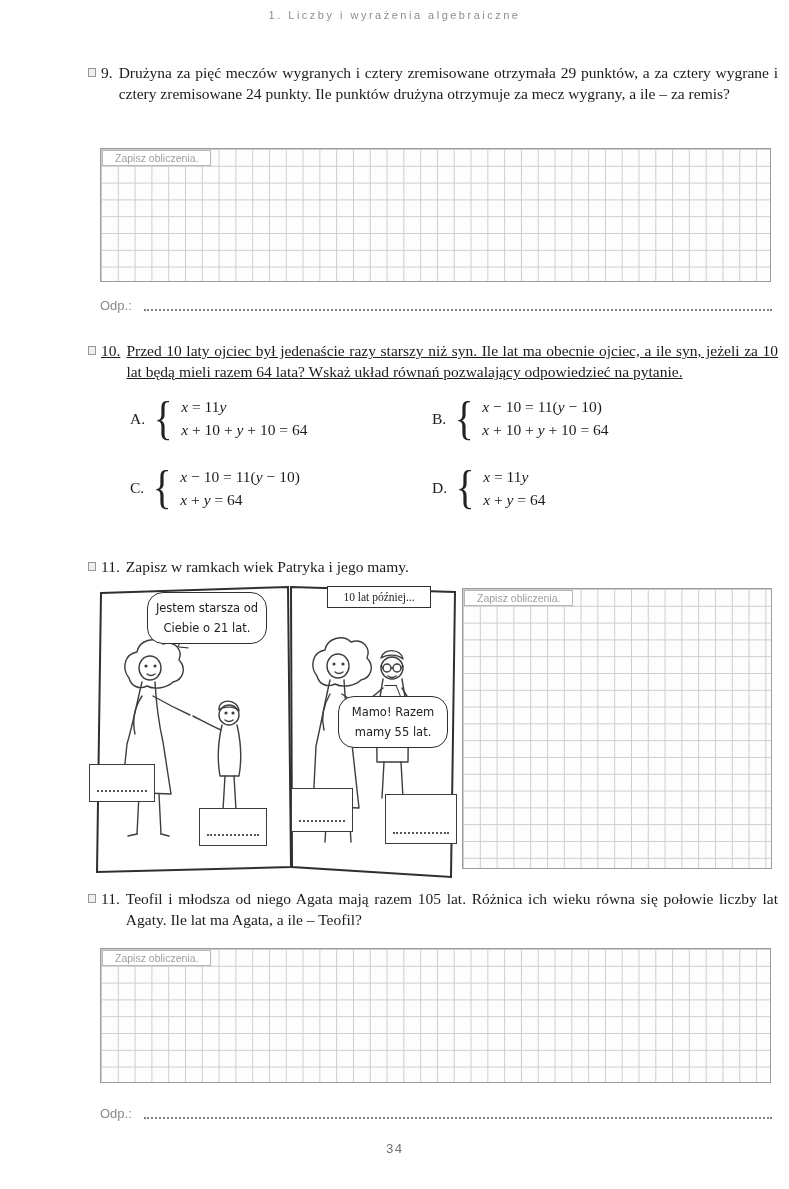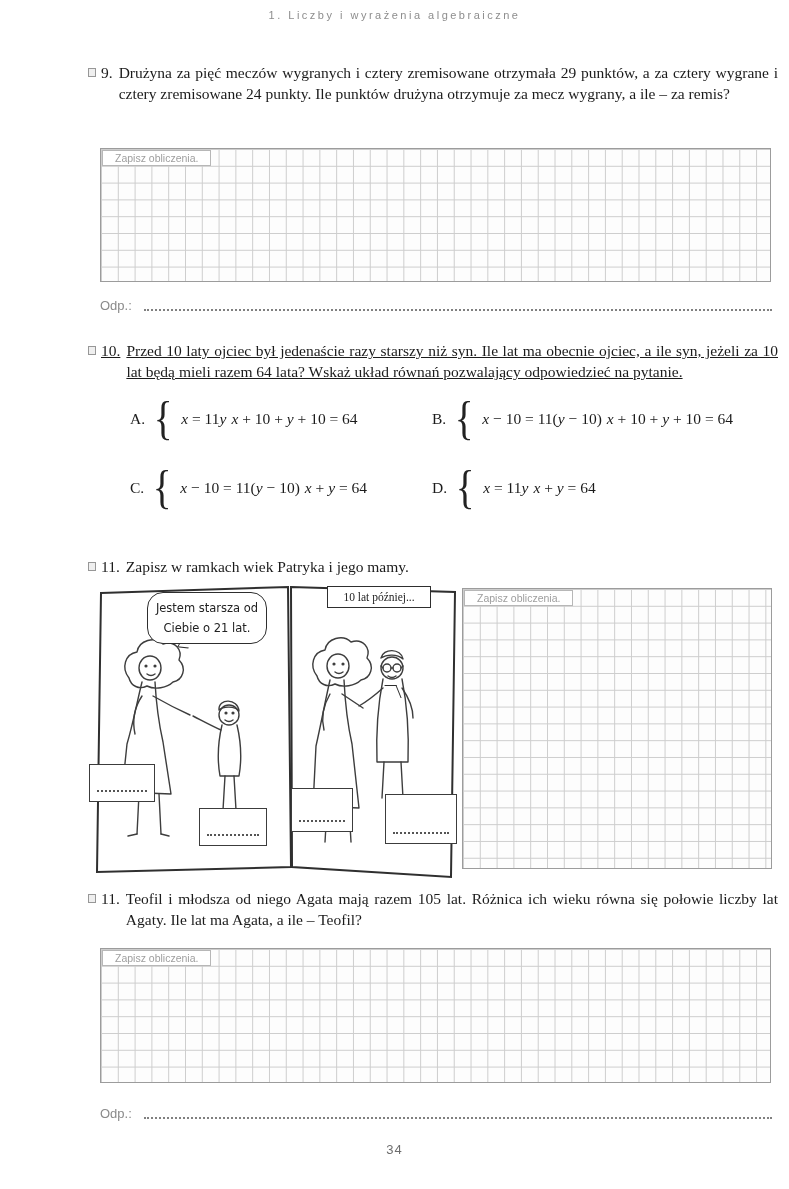--- a/index.html
+++ b/index.html
@@ -52,21 +52,21 @@
   .options {
     position:absolute; left:130px; top:398px; width:580px;
     display:grid; grid-template-columns:302px 1fr; row-gap:28px;
   }
   .option { display:flex; align-items:center; gap:7px; }
   .opt-label { font-size:15.5px; }
   .brace {
     display:inline-block; font-family:"Liberation Serif", serif;
     font-size:46px; line-height:0.9; transform:scaleX(0.85); color:#222;
   }
-  .eqs { display:flex; flex-direction:row; gap:5px; }
+  .eqs { display:flex; flex-direction:column; gap:5px; }
   .eq { font-size:15.5px; white-space:nowrap; }
   .eq i { font-family:"Liberation Serif", serif; }
 
   .comic { position:absolute; left:95px; top:584px; width:365px; height:295px; }
   .comic svg { position:absolute; left:0; top:0; }
   .bubble {
     position:absolute; background:#fff; border:1.6px solid #2e2e2e;
     border-radius:16px; padding:5px 6px; text-align:center;
     font-family:"DejaVu Sans", sans-serif; font-size:11.5px; line-height:20px;
     color:#222;
@@ -90,21 +90,21 @@
   }
   .answer-box { position:absolute; background:#fff; border:1.3px solid #3c3c3c; }
   .abox1 { left:-6px;  top:180px; width:66px; height:38px; }
   .abox2 { left:104px; top:224px; width:68px; height:38px; }
   .abox3 { left:196px; top:204px; width:62px; height:44px; }
   .abox4 { left:290px; top:210px; width:72px; height:50px; }
   .abox-dots { position:absolute; left:7px; right:7px; bottom:9px; border-bottom:2px dotted #555; }
 
   .page-number {
     position:absolute; top:1142px; left:0; width:100%; text-align:center;
-    font-family:Liberation Sans, sans-serif; font-size:13px;
+    font-family:Liberation Mono, monospace; font-size:13px;
     letter-spacing:1px; color:#6e6e6e;
   }
 </style>
 </head>
 <body>
 
 <div class="page-header">1. Liczby i wyrażenia algebraiczne</div>
 
 <div class="problem p9">
   <span class="marker">
@@ -225,20 +225,21 @@
       </g>
     </g>
   </svg>
 
   <div class="tail-left"></div>
   <div class="bubble bubble-left">Jestem starsza od Ciebie o 21 lat.</div>
 
   <div class="caption-box">10 lat później...</div>
 
   <div class="tail-right"></div>
+  <div class="bubble bubble-right">Mamo! Razem mamy 55 lat.</div>
 
   <div class="answer-box abox1">
     <span class="abox-dots"></span>
   </div>
   <div class="answer-box abox2">
     <span class="abox-dots"></span>
   </div>
   <div class="answer-box abox3">
     <span class="abox-dots"></span>
   </div>

